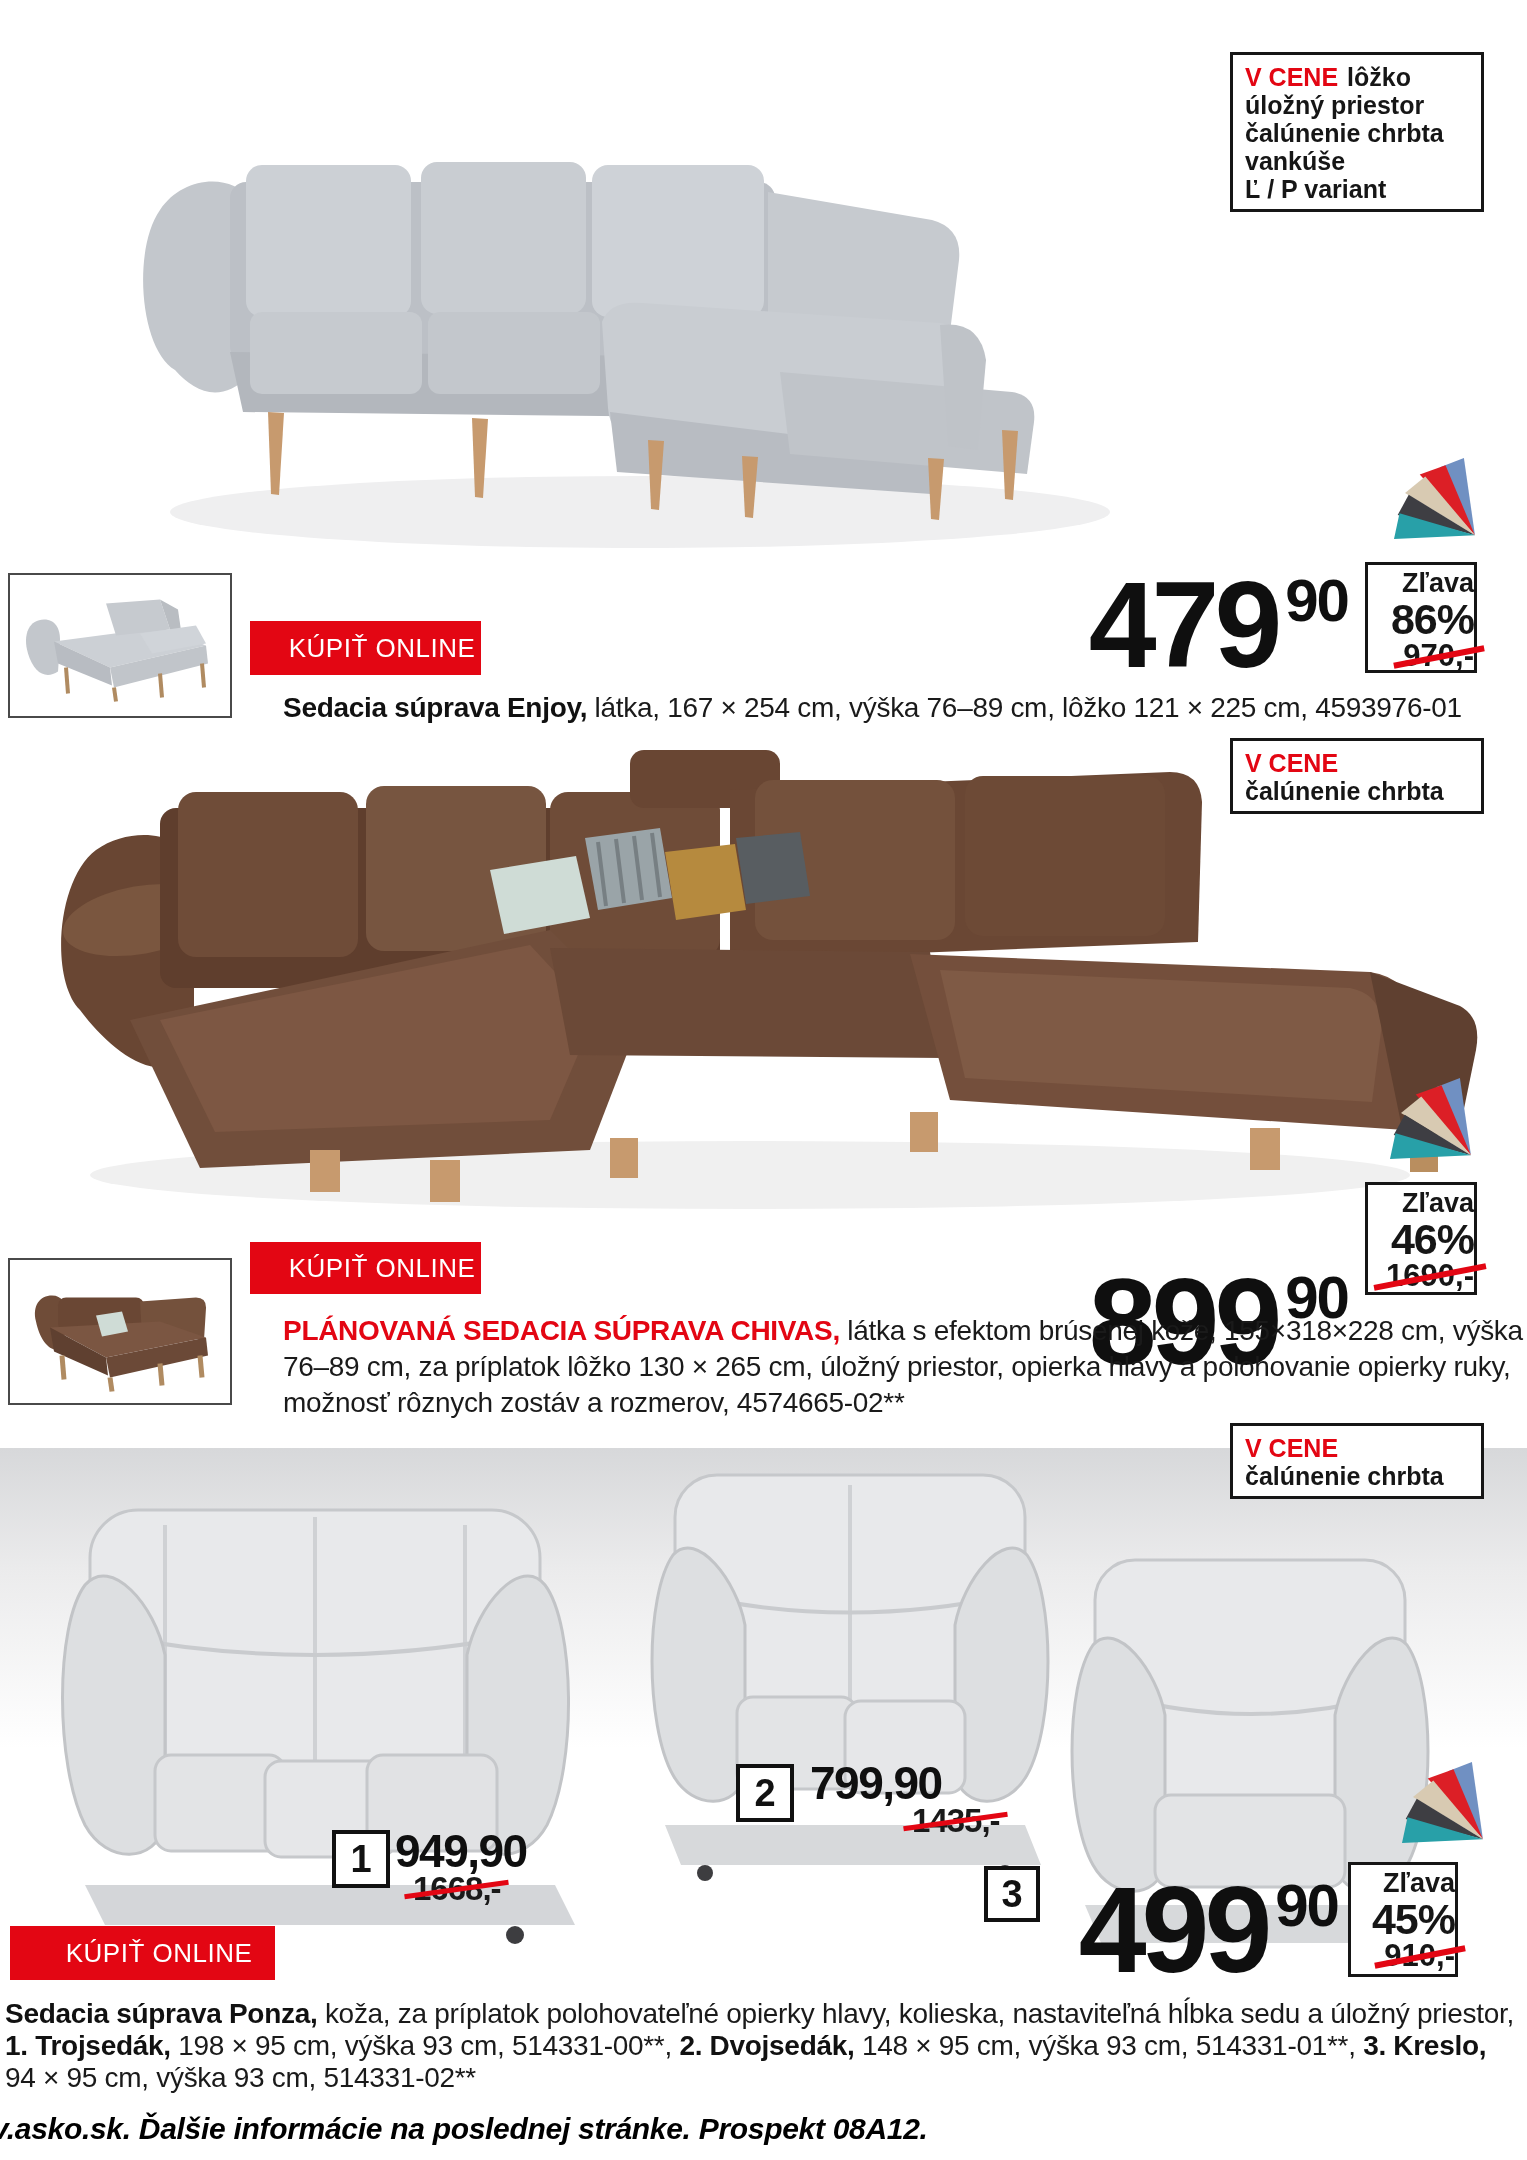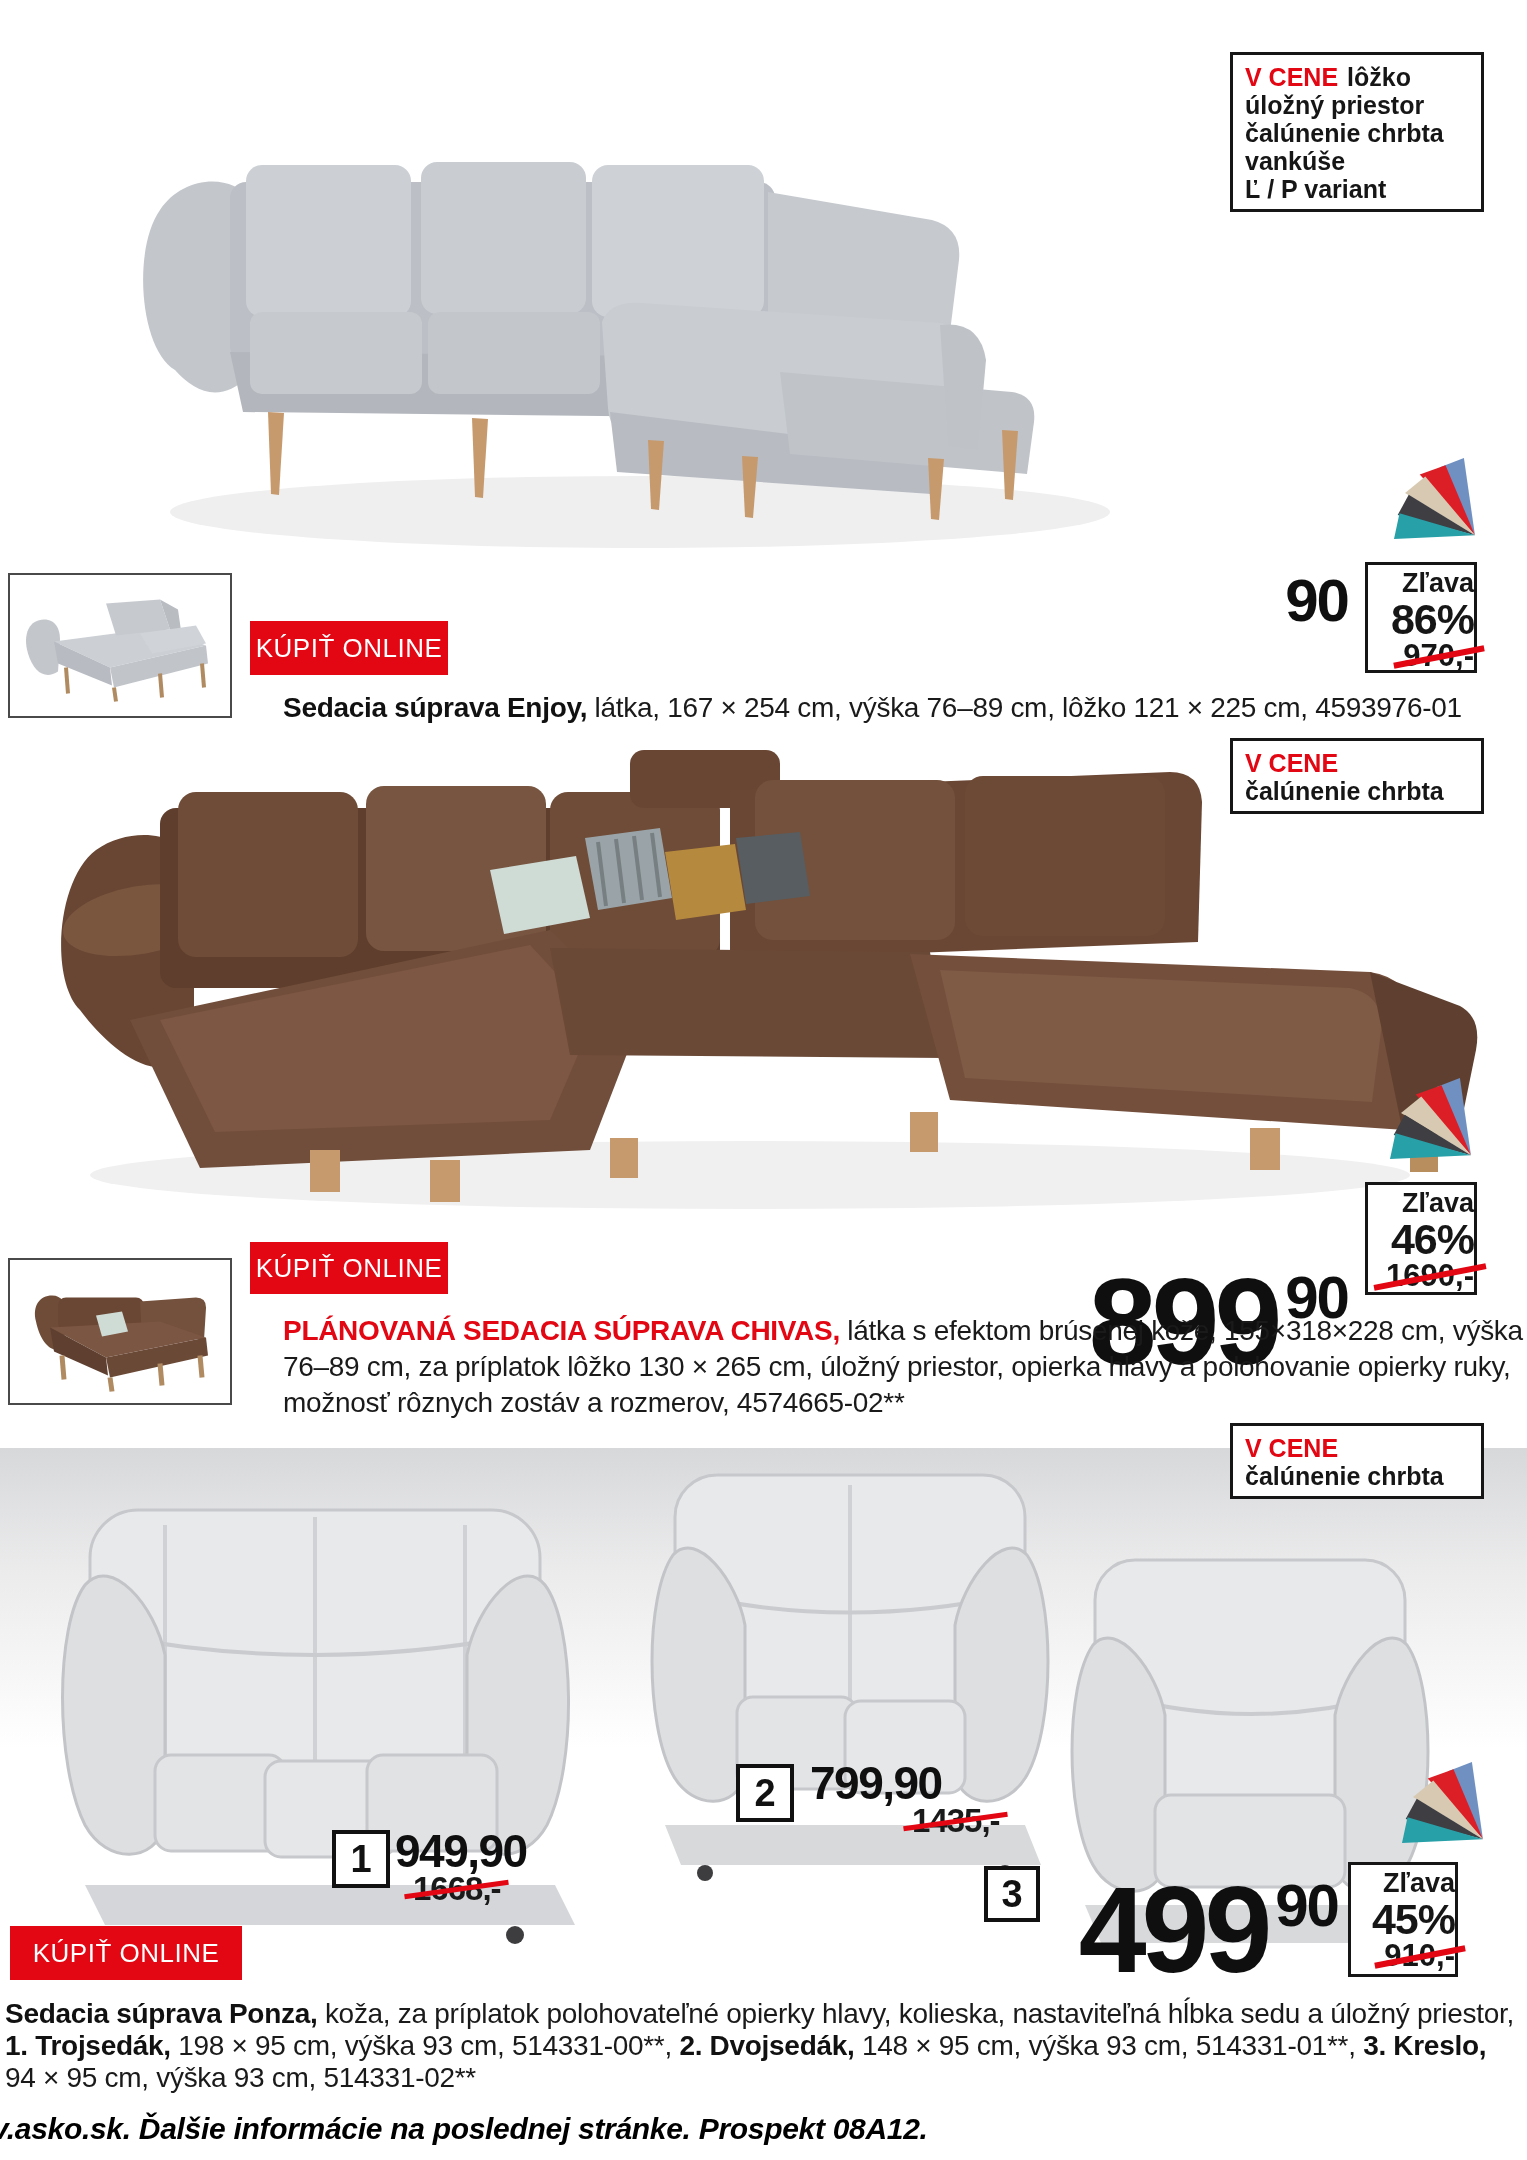--- a/index.html
+++ b/index.html
@@ -8,21 +8,21 @@
   .abs{position:absolute;}
 
   
   .vcene{border:3px solid #161616;background:#fff;padding:8px 12px 6px 12px;
          font-weight:bold;font-size:25px;line-height:28px;color:#161616;}
   .vcene .red{color:#e30613;}
   .vcene .after-label{margin-left:9px;}
 
   
   .buy{background:#e30613;color:#fff;display:flex;align-items:center;justify-content:center;
-       font-size:26px;letter-spacing:.5px;cursor:pointer;}
+       font-size:26px;letter-spacing:.5px;cursor:pointer;padding-left:33px;}
 
   
   .thumb{border:2px solid #4a4a4a;background:#fff;}
   .thumb svg{display:block;width:100%;height:100%;}
 
   
   .big-price{display:flex;align-items:flex-start;font-weight:bold;color:#0f0f0f;}
   .big-price .eur{font-size:122px;line-height:1;letter-spacing:-5px;}
   .big-price .cents{font-size:60px;line-height:1;margin:7px 0 0 8px;letter-spacing:-2px;}
 
@@ -101,20 +101,21 @@
     <svg viewBox="0 0 100 96">
       <polygon points="88,84 50,10 76,0" fill="#7090c2"></polygon>
       <polygon points="88,84 28,18 56,8" fill="#dc1f26"></polygon>
       <polygon points="88,84 12,38 34,20" fill="#d8cab2"></polygon>
       <polygon points="88,84 4,62 16,40" fill="#3e3e43"></polygon>
       <polygon points="88,84 0,88 6,60" fill="#28a0a8"></polygon>
     </svg>
   </div>
 
   <div class="abs big-price" style="top:564px;right:179px;">
+    <span class="eur">479</span>
     <span class="cents">90</span>
   </div>
 
   <div class="abs zlava" style="left:1365px;top:562px;width:106px;height:102px;">
     <span class="zl-label">Zľava</span>
     <span class="zl-pct">86%</span>
     <span class="zl-old strike">970,-</span>
   </div>
 
   <div class="abs thumb" style="left:8px;top:573px;width:220px;height:141px;">

